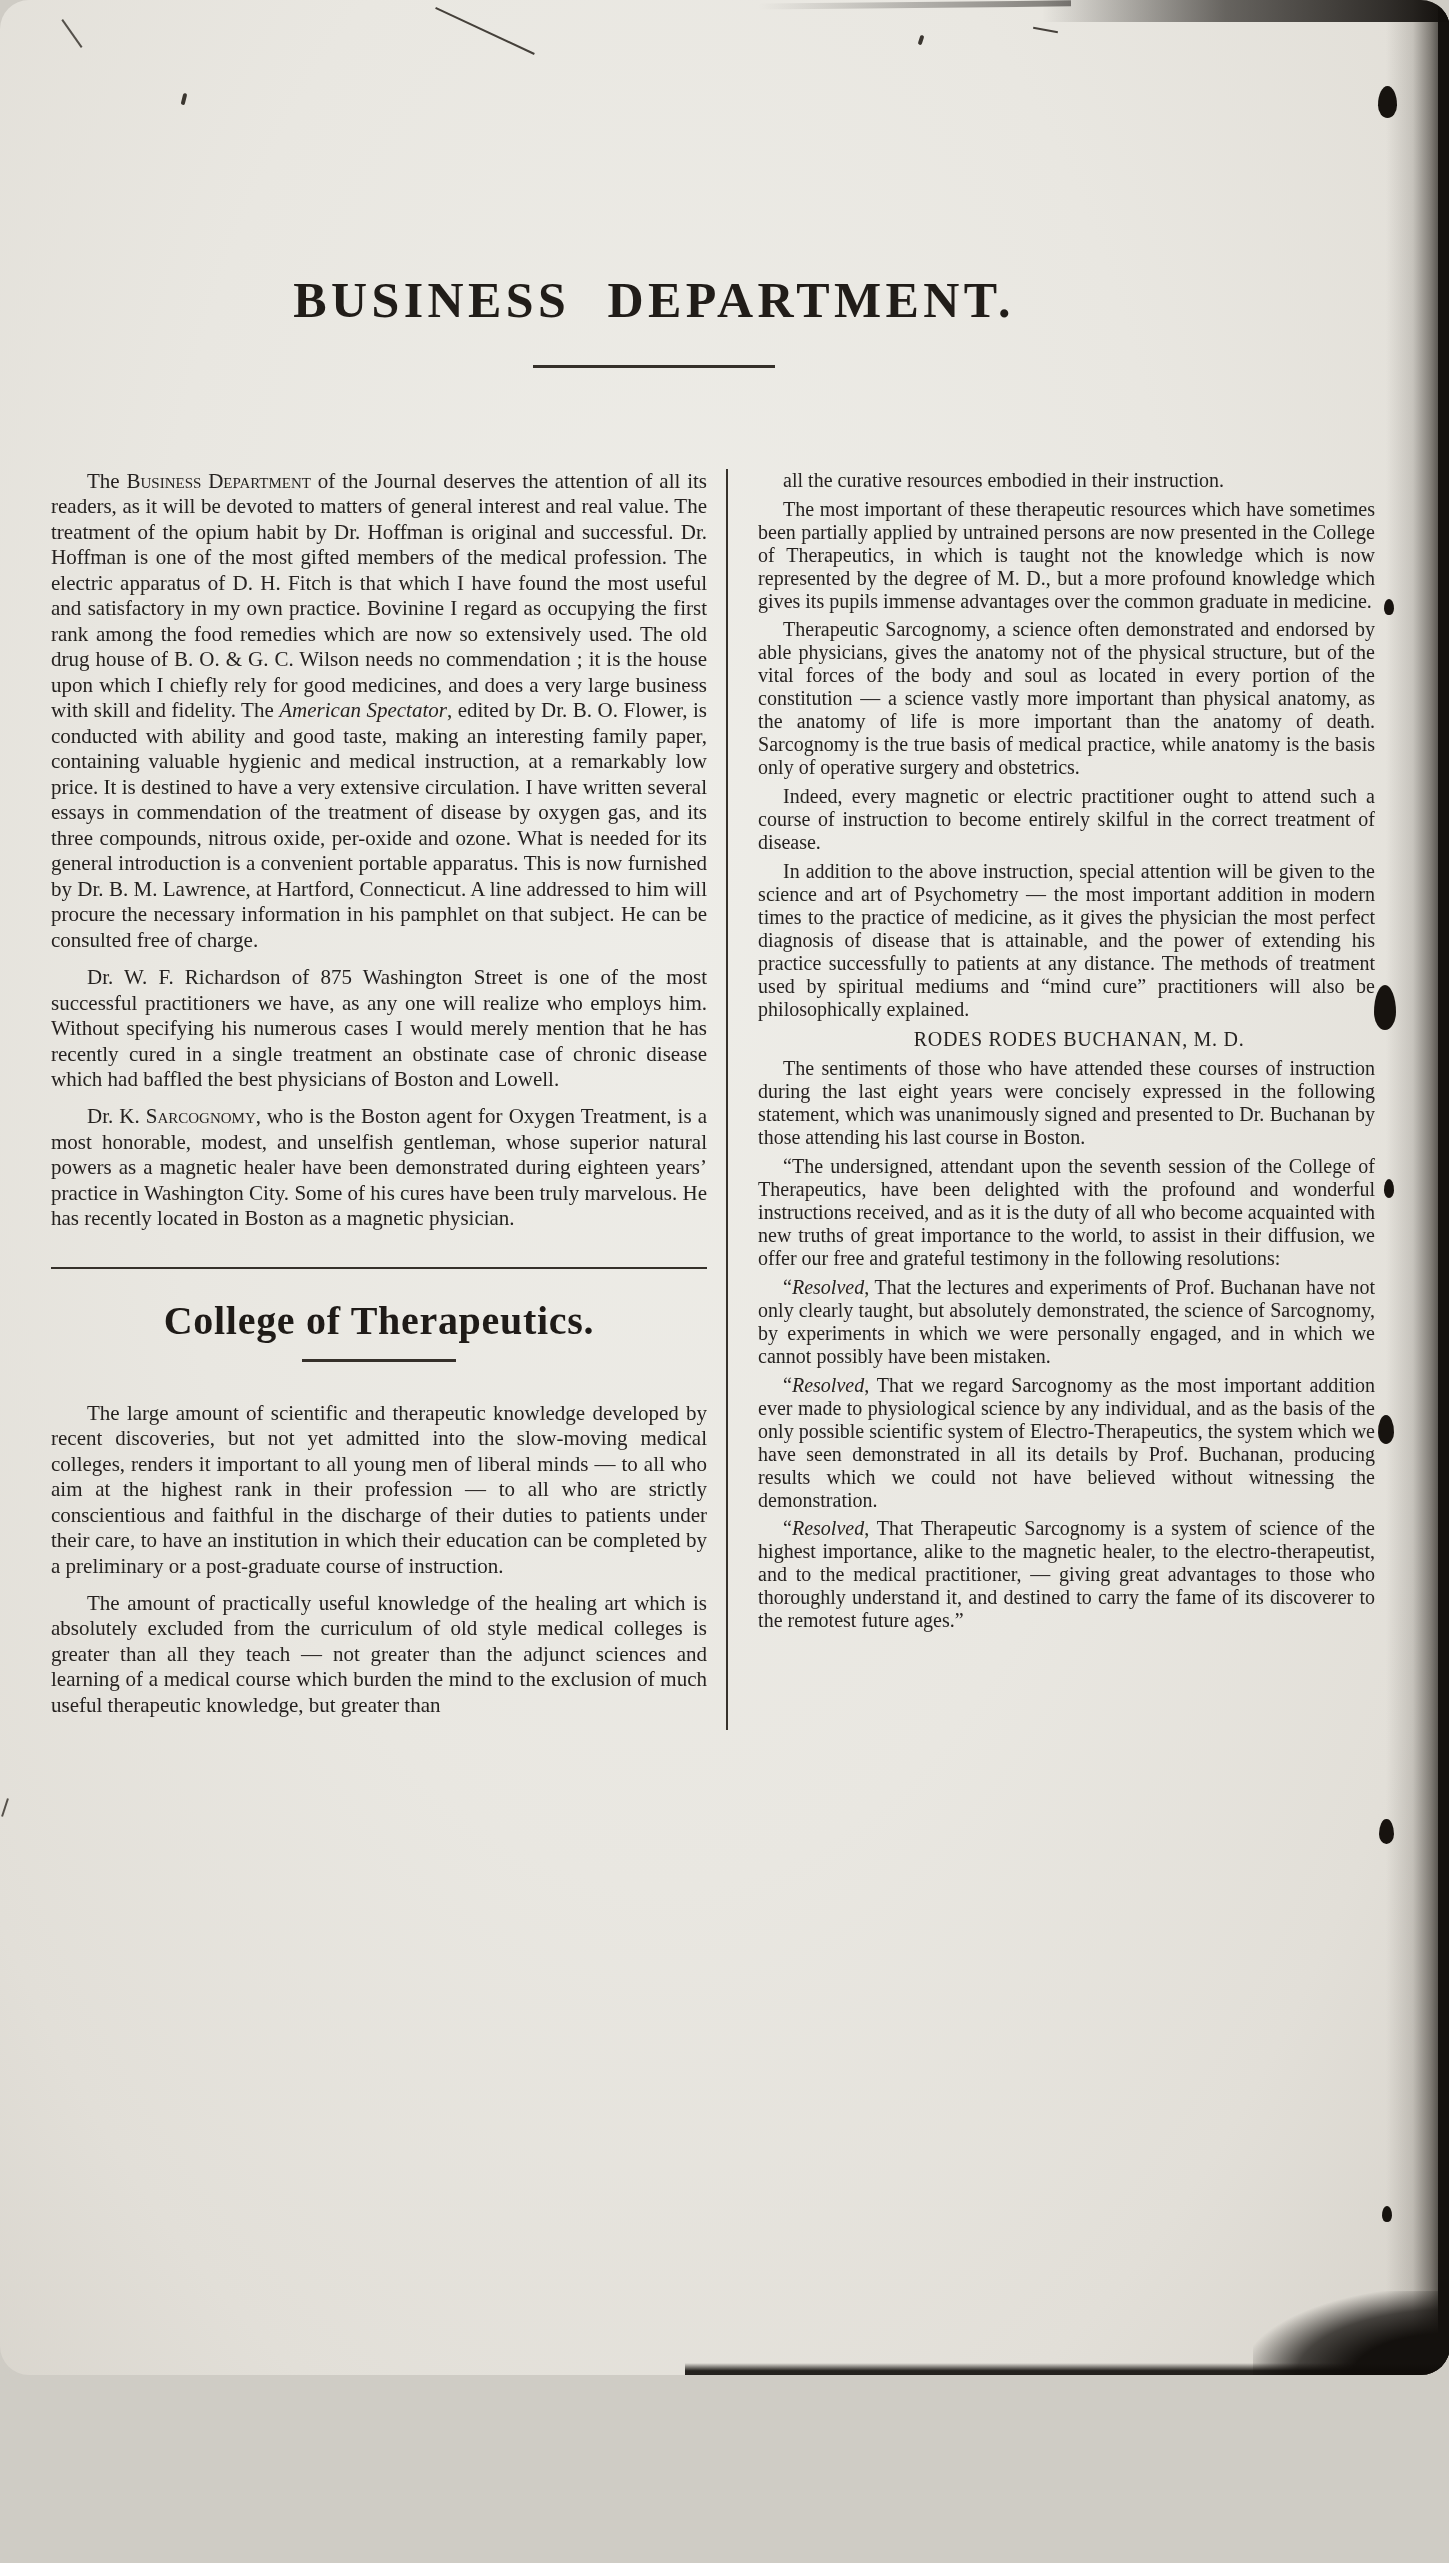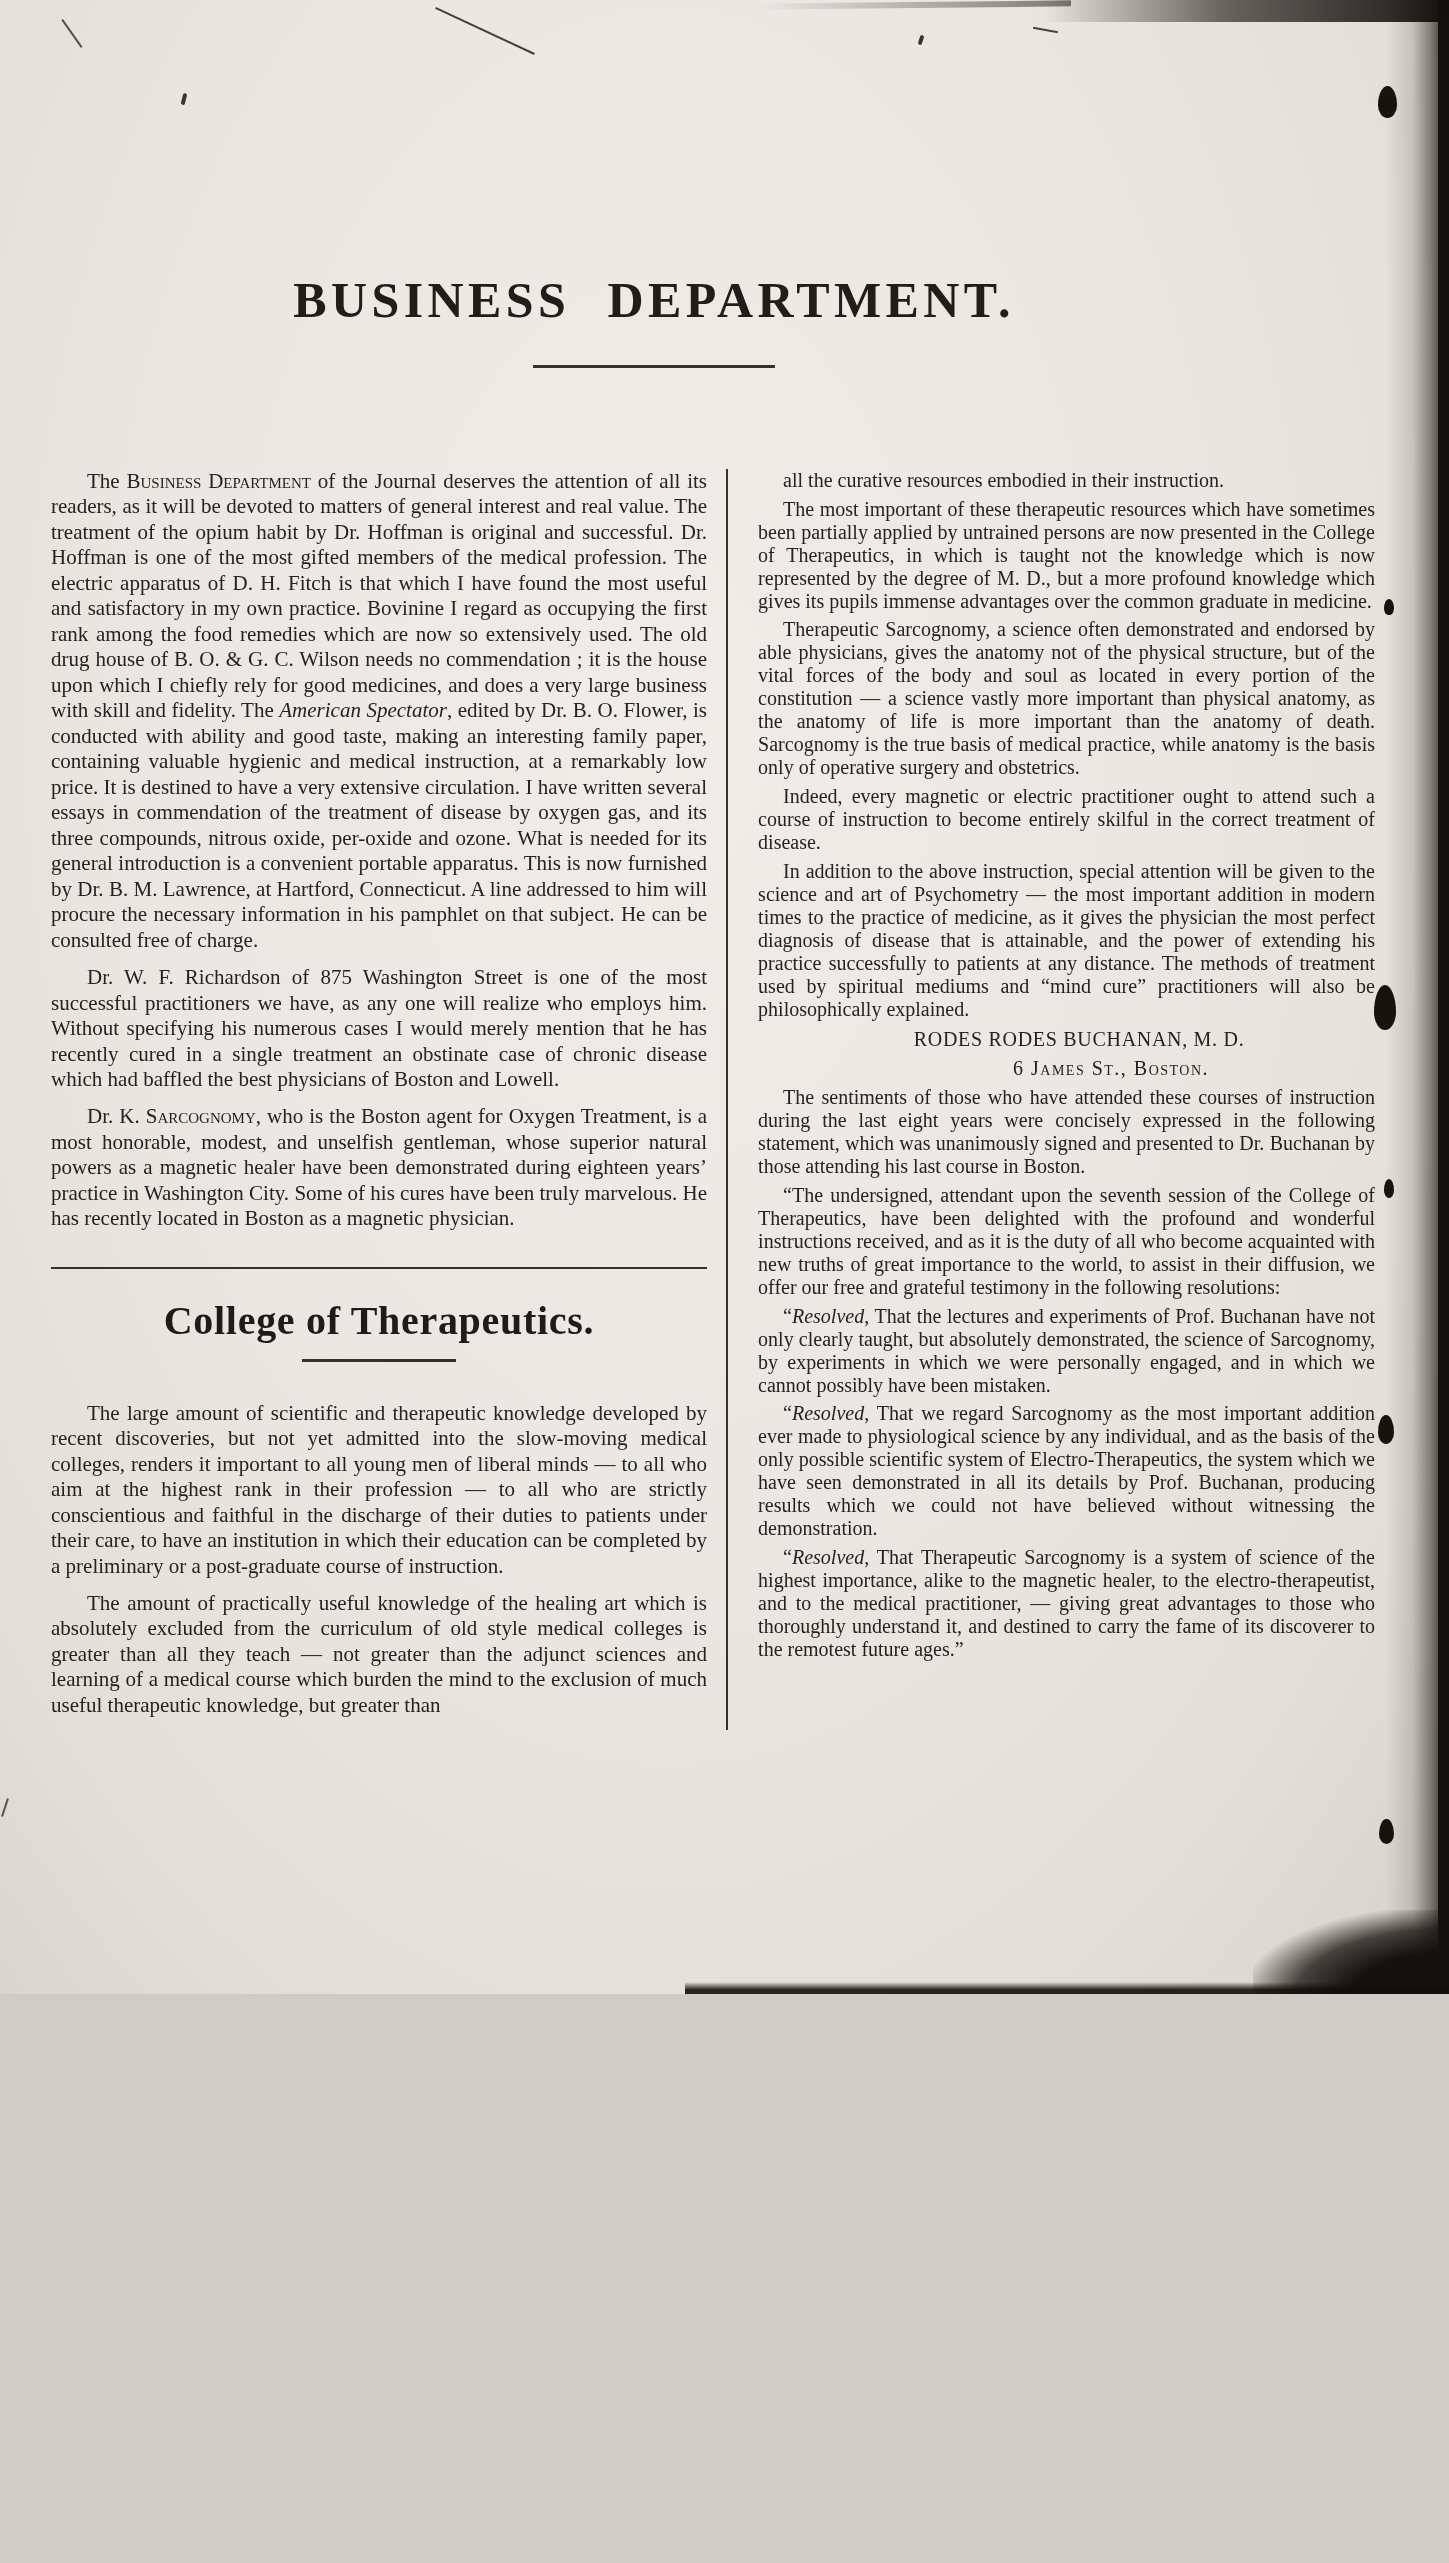--- a/index.html
+++ b/index.html
@@ -1,24 +1,25 @@
 <!DOCTYPE html>
 <html lang="en" style="font-size:11.7px"><head>
 <meta charset="utf-8">
 <title>Scanned Page</title>
 <style>
   * { margin:0; padding:0; box-sizing:border-box; }
   html,body { width:1450px; height:2563px; }
   body { background:#cfccc5; }
 
   .scan {
-    position:relative; width:1450px; height:1994px; overflow:hidden;
+    position:relative; width:1450px; height:2375px; overflow:hidden;
     background: radial-gradient(ellipse at 46% 36%, #eeede8 0%, #e9e7e1 48%, #e2dfd8 78%, #d6d2ca 100%);
     font-family:"Liberation Serif","DejaVu Serif",serif;
     color:#262220;
+    border-radius:29px;
   }
 
   .content { position:absolute; left:23px; top:0; width:1352px; }
 
   .title {
     margin-top:271px; text-align:center;
     font-size:50px; font-weight:bold; letter-spacing:4.4px; word-spacing:20.4px;
     transform:translateX(-45px); color:#211d19;
   }
   .title-rule { width:242px; height:2.9px; background:#35302a; margin:36px auto 0; transform:translateX(-45px); }
@@ -126,21 +127,20 @@
       <div class="col-divider"></div>
 
       <div class="col-right">
         <p class="para no-indent">all the curative resources embodied in their instruction.</p>
         <p class="para">The most important of these therapeutic resources which have sometimes been partially applied by untrained persons are now presented in the College of Therapeutics, in which is taught not the knowledge which is now represented by the degree of M. D., but a more profound knowledge which gives its pupils immense advantages over the common graduate in medicine.</p>
         <p class="para">Therapeutic Sarcognomy, a science often demonstrated and endorsed by able physicians, gives the anatomy not of the physical structure, but of the vital forces of the body and soul as located in every portion of the constitution — a science vastly more important than physical anatomy, as the anatomy of life is more important than the anatomy of death. Sarcognomy is the true basis of medical practice, while anatomy is the basis only of operative surgery and obstetrics.</p>
         <p class="para">Indeed, every magnetic or electric practitioner ought to attend such a course of instruction to become entirely skilful in the correct treatment of disease.</p>
         <p class="para">In addition to the above instruction, special attention will be given to the science and art of Psychometry — the most important addition in modern times to the practice of medicine, as it gives the physician the most perfect diagnosis of disease that is attainable, and the power of extending his practice successfully to patients at any distance. The methods of treatment used by spiritual mediums and “mind cure” practitioners will also be philosophically explained.</p>
 
         <p class="para sig-name">RODES RODES BUCHANAN, M. D.</p>
-        <p class="para sig-address">6 James St., Boston.</p>
 
         <p class="para">The sentiments of those who have attended these courses of instruction during the last eight years were concisely expressed in the following statement, which was unanimously signed and presented to Dr. Buchanan by those attending his last course in Boston.</p>
         <p class="para">“The undersigned, attendant upon the seventh session of the College of Therapeutics, have been delighted with the profound and wonderful instructions received, and as it is the duty of all who become acquainted with new truths of great importance to the world, to assist in their diffusion, we offer our free and grateful testimony in the following resolutions:</p>
         <p class="para">“<i>Resolved</i>, That the lectures and experiments of Prof. Buchanan have not only clearly taught, but absolutely demonstrated, the science of Sarcognomy, by experiments in which we were personally engaged, and in which we cannot possibly have been mistaken.</p>
         <p class="para">“<i>Resolved</i>, That we regard Sarcognomy as the most important addition ever made to physiological science by any individual, and as the basis of the only possible scientific system of Electro-Therapeutics, the system which we have seen demonstrated in all its details by Prof. Buchanan, producing results which we could not have believed without witnessing the demonstration.</p>
         <p class="para">“<i>Resolved</i>, That Therapeutic Sarcognomy is a system of science of the highest importance, alike to the magnetic healer, to the electro-therapeutist, and to the medical practitioner, — giving great advantages to those who thoroughly understand it, and destined to carry the fame of its discoverer to the remotest future ages.”</p>
       </div>
 
     </div>
 

